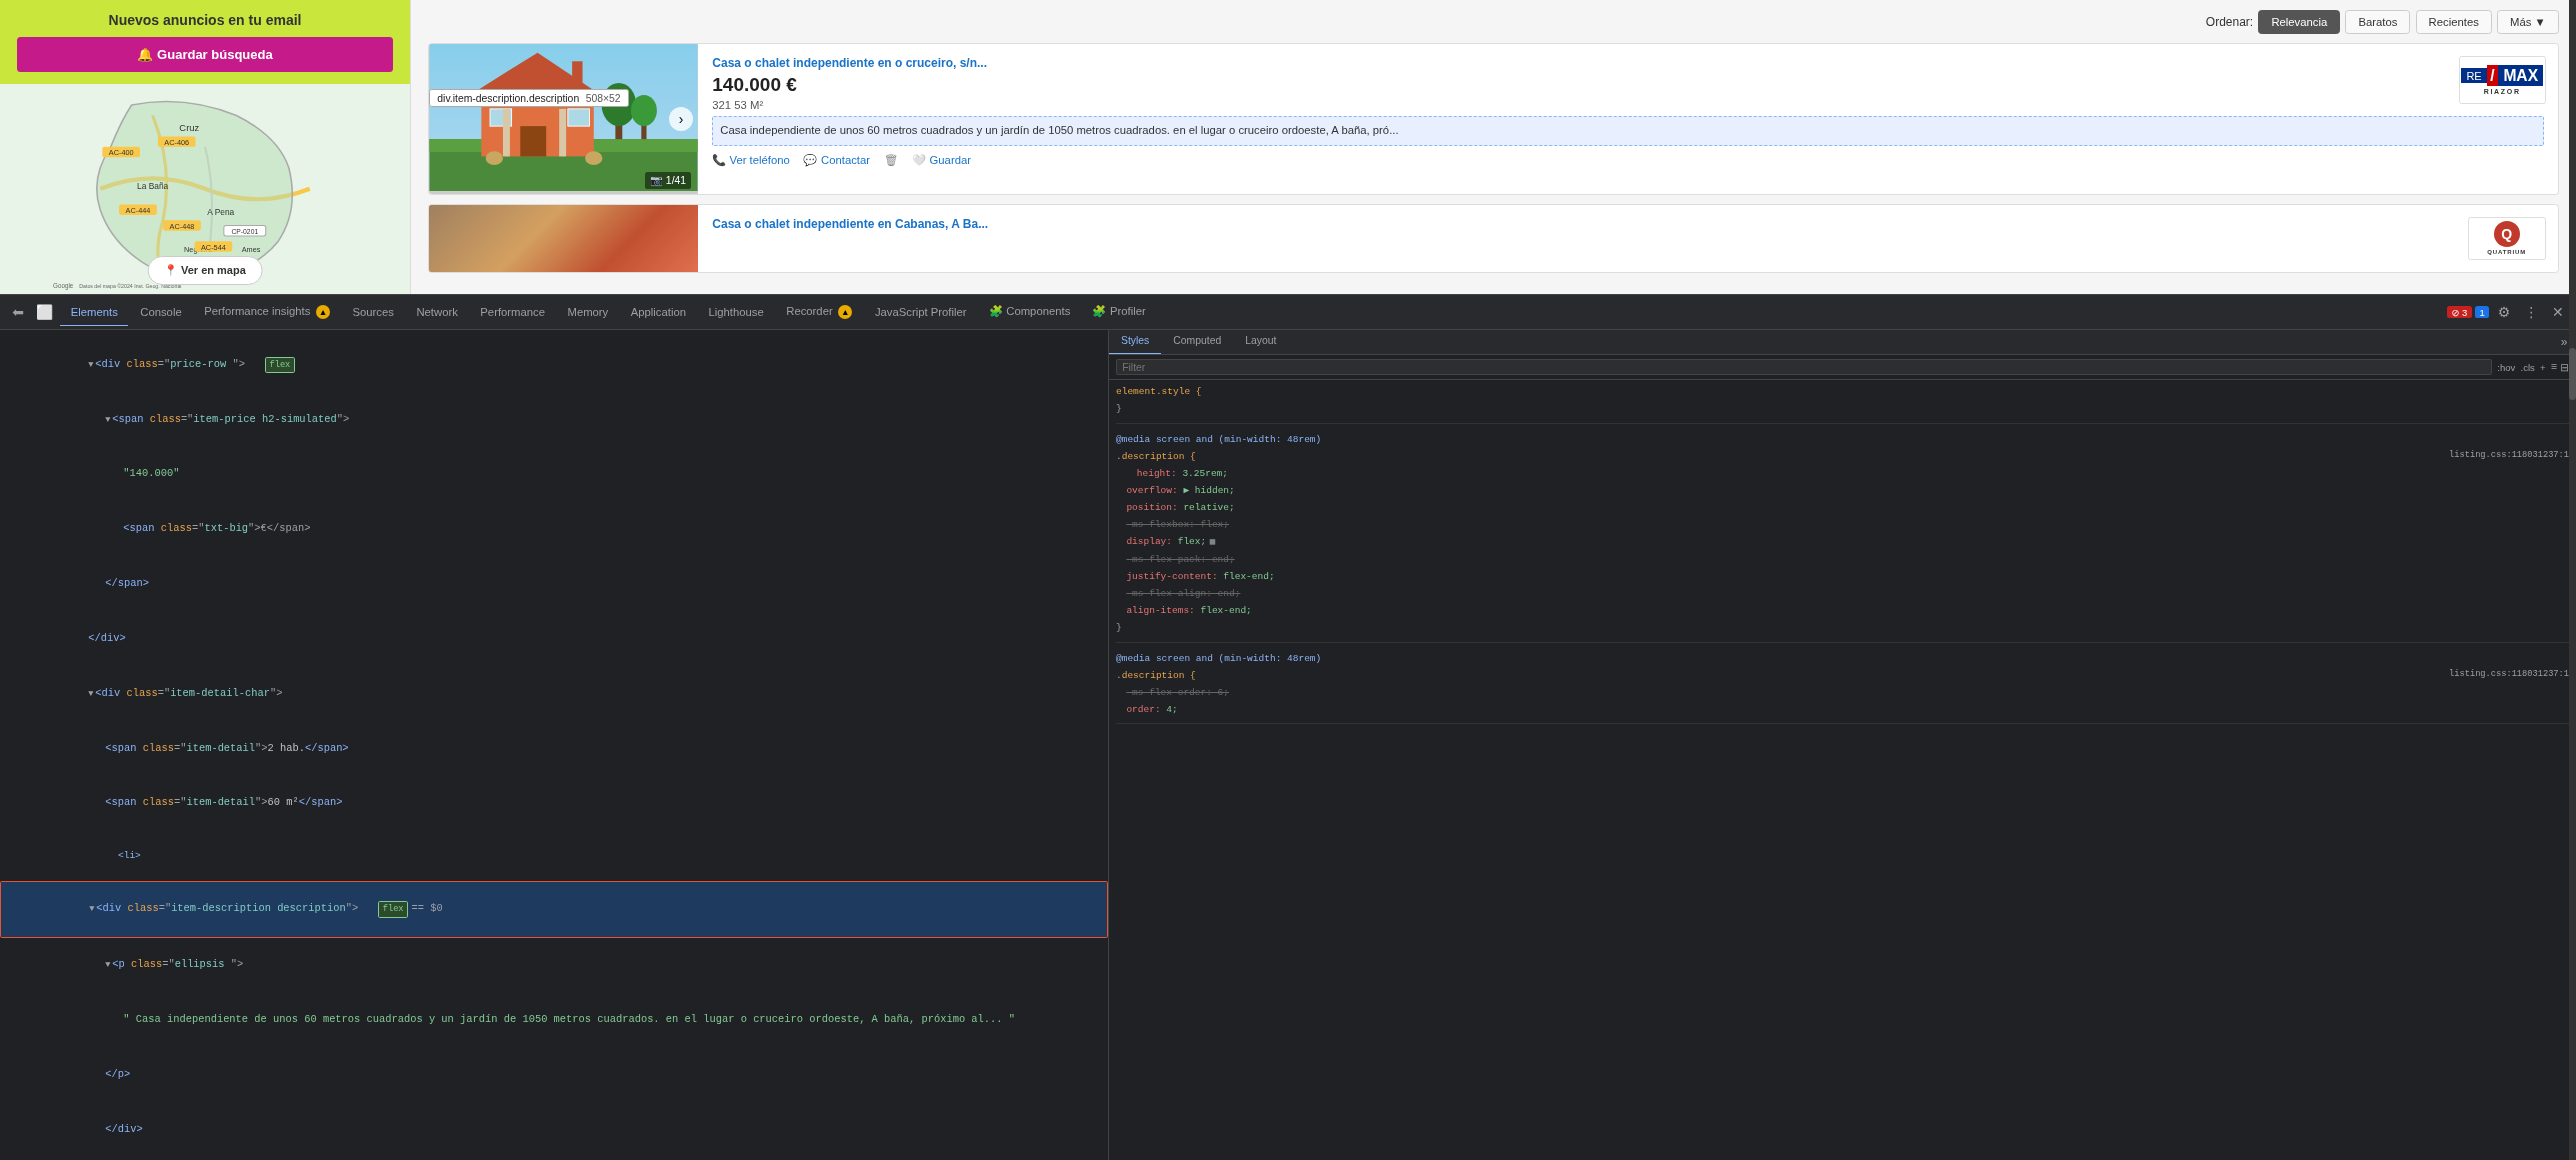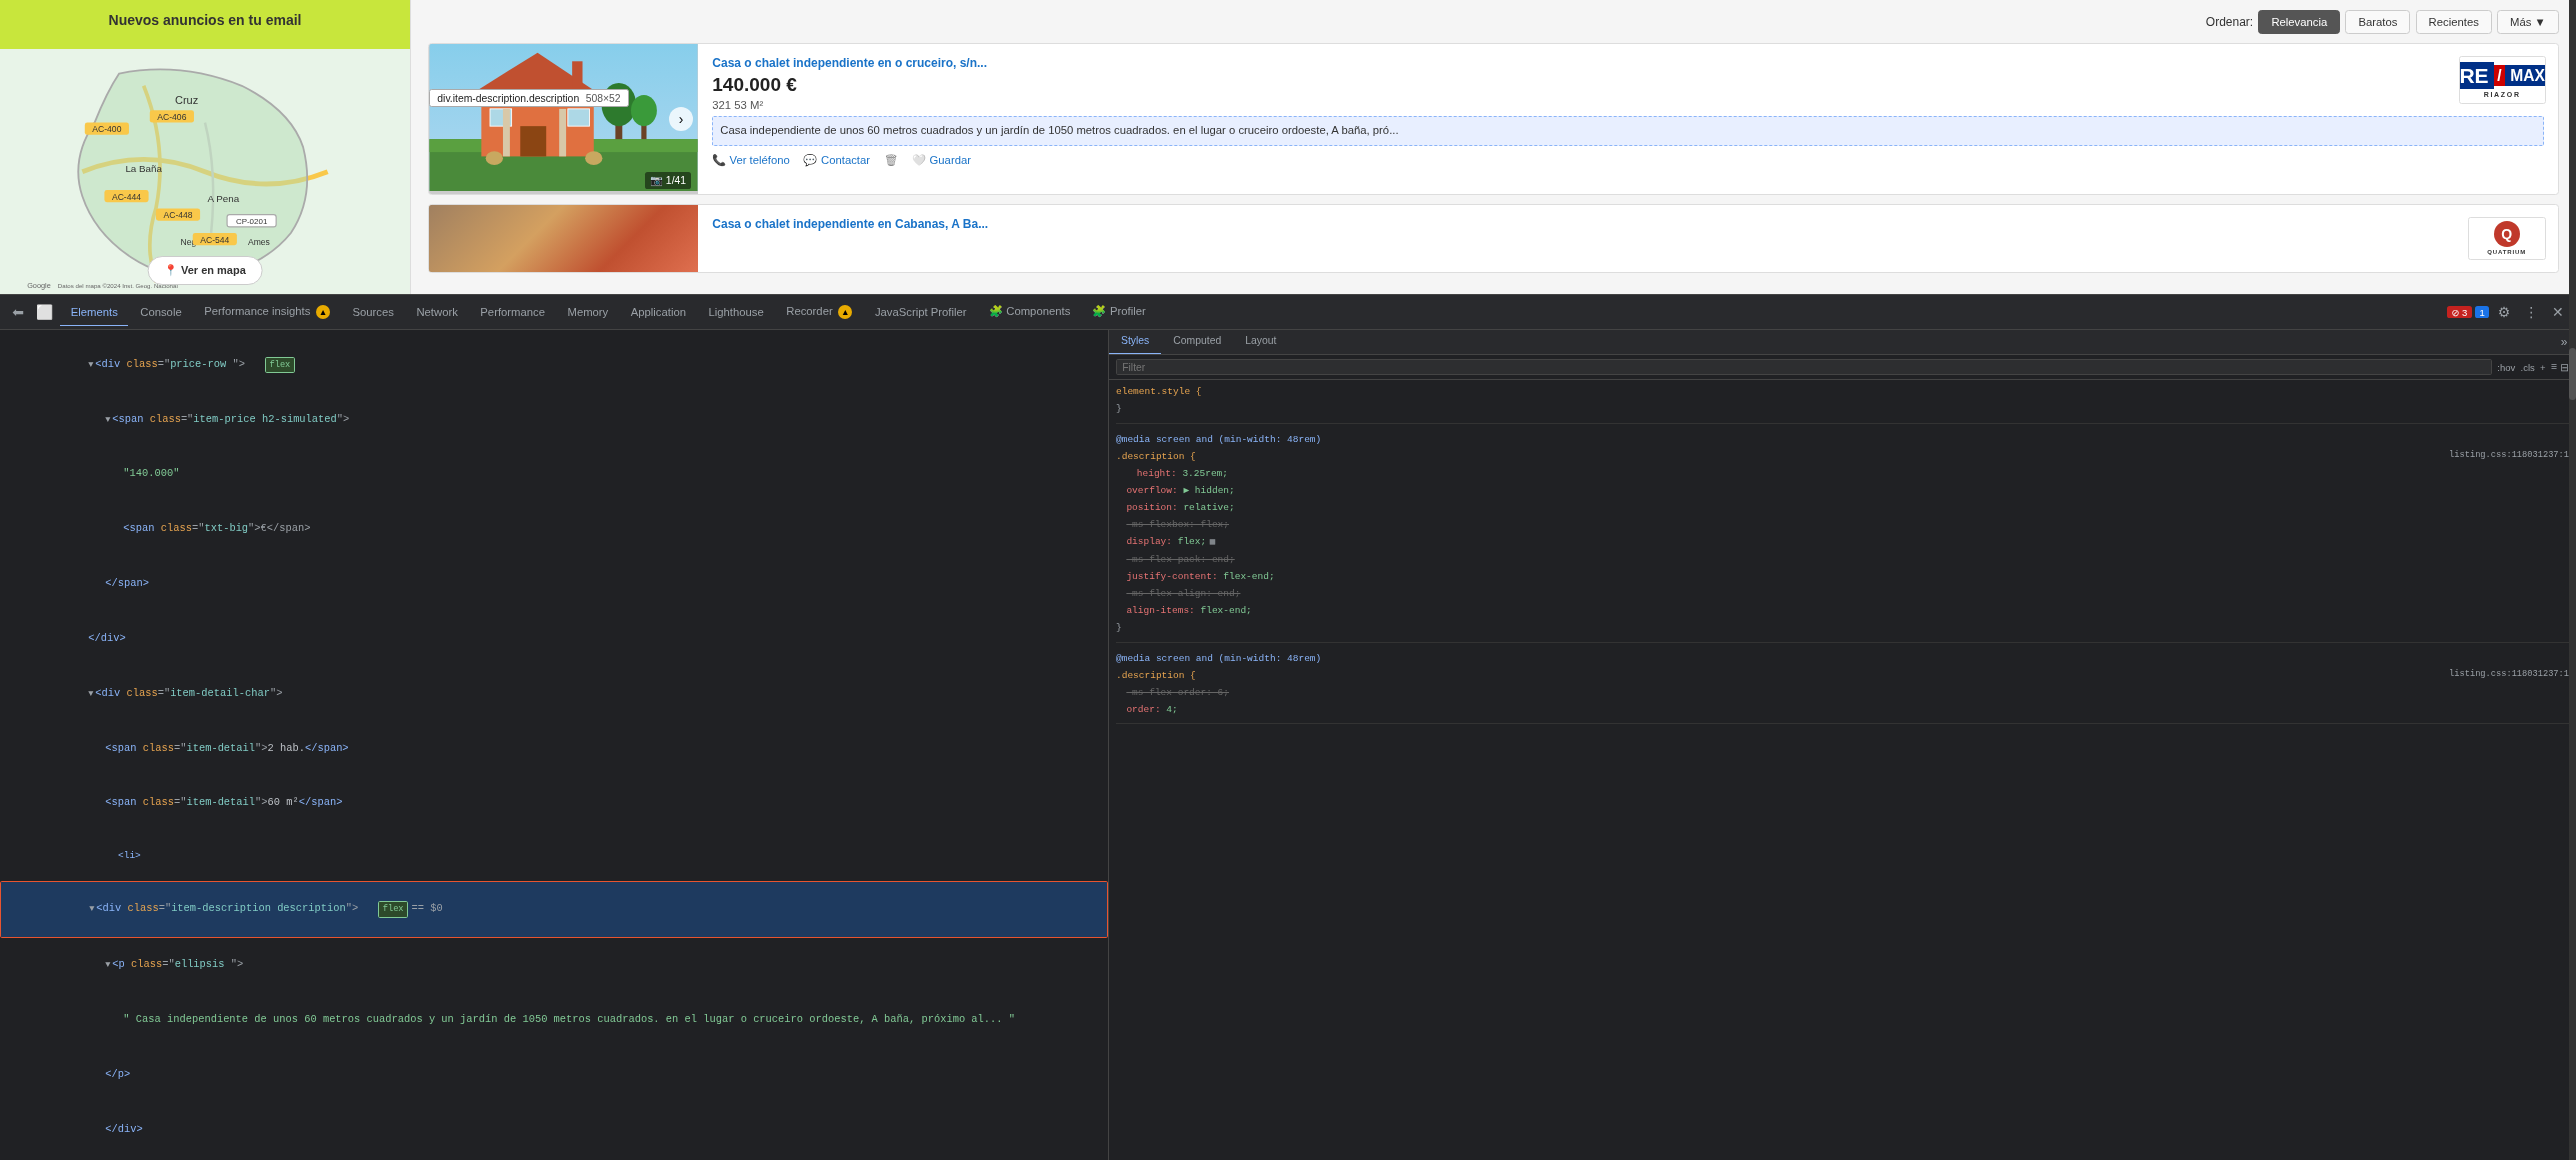--- a/index.html
+++ b/index.html
@@ -505,20 +505,21 @@
     }
   </style>
 </head>
 <body>
 
 <div class="page-area">
 
   <div class="left-sidebar">
     <div class="email-banner">
       <div class="email-banner-title">Nuevos anuncios en tu email</div>
+      <button class="save-search-btn">🔔  Guardar búsqueda</button>
     </div>
     <div class="map-area">
       
       <svg viewBox="0 0 300 200" xmlns="http://www.w3.org/2000/svg" class="map-svg-container">
         <rect width="300" height="200" fill="#e8f4e8"></rect>
 
         <path d="M50,100 Q100,80 150,100 Q200,120 250,100" stroke="#f9c84a" stroke-width="4" fill="none"></path>
         <path d="M100,30 Q120,80 110,130 Q100,160 110,190" stroke="#f9c84a" stroke-width="3" fill="none"></path>
         <path d="M150,60 Q160,100 155,150" stroke="#ccc" stroke-width="2" fill="none"></path>
 
@@ -608,21 +609,21 @@
         <div class="element-badge">
           <span class="badge-tag">div.item-description.description</span>
           <span class="badge-size">508×52</span>
         </div>
 
         <div class="listing-info">
 
           <div class="agency-logo">
             <div class="remax-logo">
               <div style="display:flex; align-items:center; margin-bottom:1.7px;">
-                <div style="background:#003087; color:#fff; font-size:21px; font-weight:700; padding:1.7px 5.2px; font-family:Arial Black,sans-serif;">RE</div>
+                <div style="background:#003087; color:#fff; font-size:11px; font-weight:400; padding:1.7px 5.2px; font-family:Arial Black,sans-serif;">RE</div>
                 <div style="background:#cc0000; color:#fff; font-size:15.6px; font-weight:900; padding:1.7px 3.5px; font-family:Arial Black,sans-serif;">/</div>
                 <div style="background:#003087; color:#fff; font-size:15.6px; font-weight:900; padding:1.7px 5.2px; font-family:Arial Black,sans-serif;">MAX</div>
               </div>
               <div style="font-size:7px; font-weight:700; color:#333; letter-spacing:1.7px;">RIAZOR</div>
             </div>
           </div>
 
           <a class="listing-title">Casa o chalet independiente en o cruceiro, s/n...</a>
           <div class="listing-price">140.000 €</div>
           <div class="listing-details-row">321 53 M²</div>

